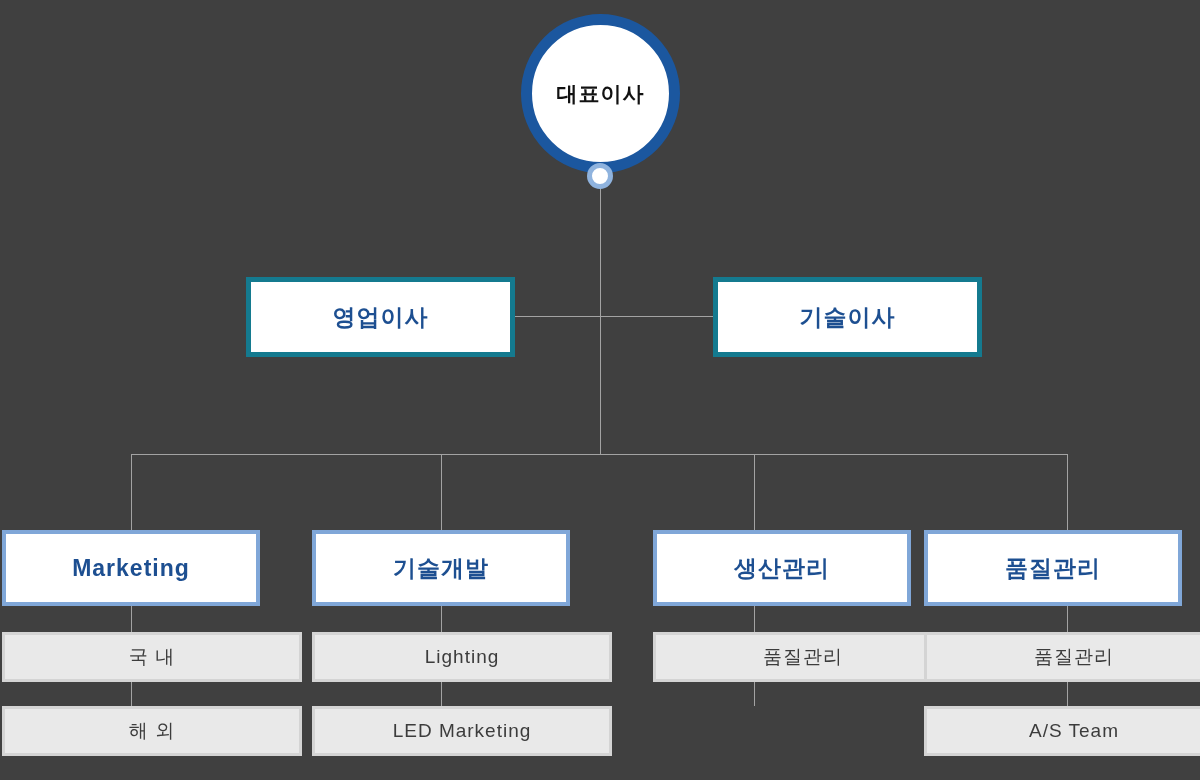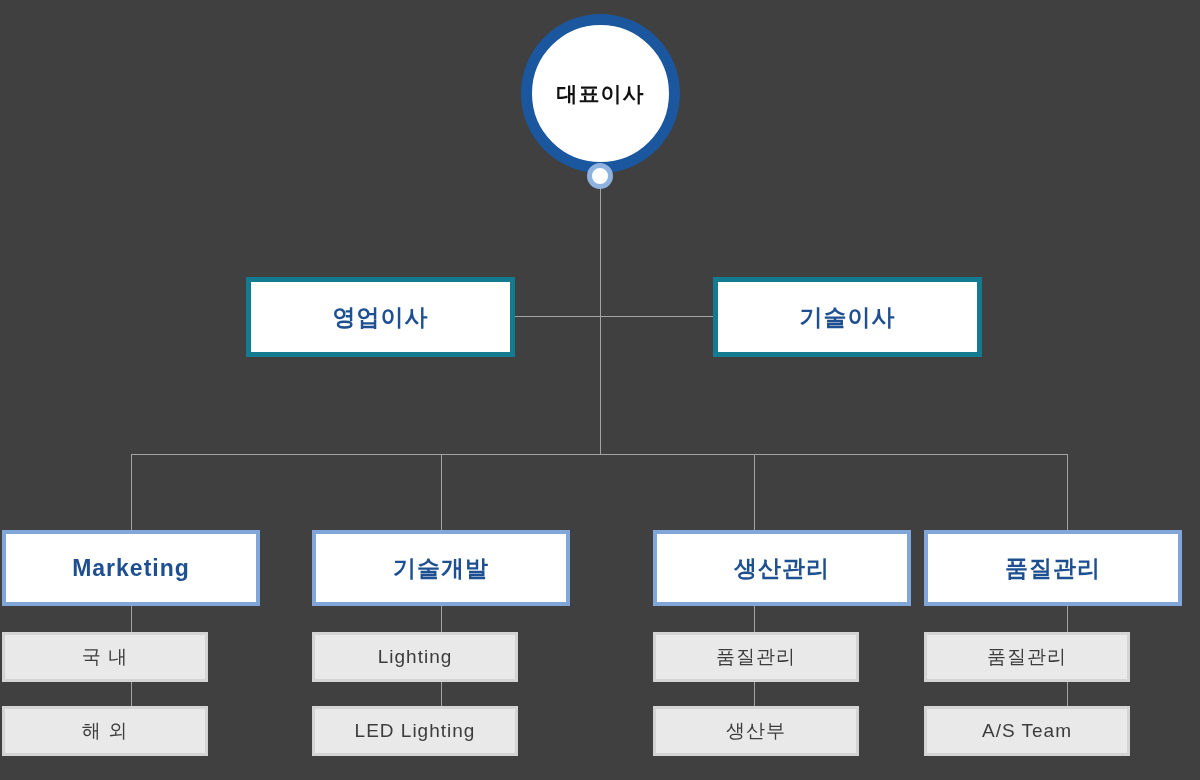--- a/index.html
+++ b/index.html
@@ -92,21 +92,21 @@
   }
   .dept-box .dept-label {
     font-size: 23px;
     font-weight: bold;
     color: #1d4f91;
     letter-spacing: 1px;
   }
   
   .team-box {
     position: absolute;
-    width: 206px;
+    width: 300px;
     height: 50px;
     box-sizing: border-box;
     border: 3px solid #d4d4d4;
     background: #e9e9e9;
     display: flex;
     align-items: center;
     justify-content: center;
     z-index: 2;
   }
   .team-box .team-label {
@@ -177,29 +177,26 @@
     <span class="team-label">국 내</span>
   </div>
   <div class="team-box col-1 row-2">
     <span class="team-label">해 외</span>
   </div>
 
   <div class="team-box col-2 row-1">
     <span class="team-label">Lighting</span>
   </div>
   <div class="team-box col-2 row-2">
-    <span class="team-label">LED Lighting</span>
+    <span class="team-label">LED Marketing</span>
   </div>
 
   <div class="team-box col-3 row-1">
     <span class="team-label">품질관리</span>
   </div>
-  <div class="team-box col-3 row-2">
-    <span class="team-label">생산부</span>
-  </div>
 
   <div class="team-box col-4 row-1">
     <span class="team-label">품질관리</span>
   </div>
   <div class="team-box col-4 row-2">
     <span class="team-label">A/S Team</span>
   </div>
 
 </div>
 

